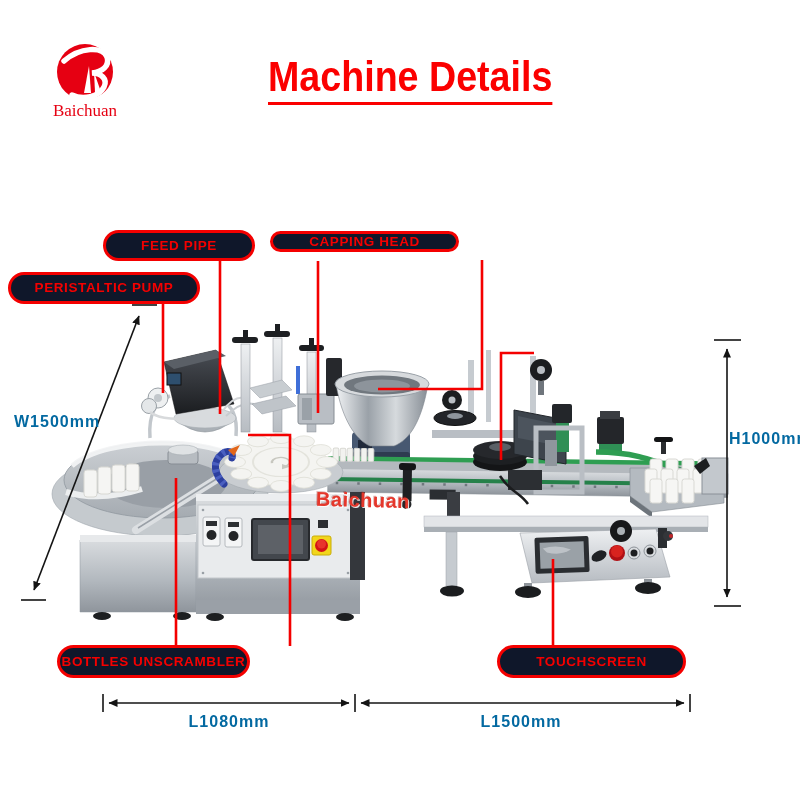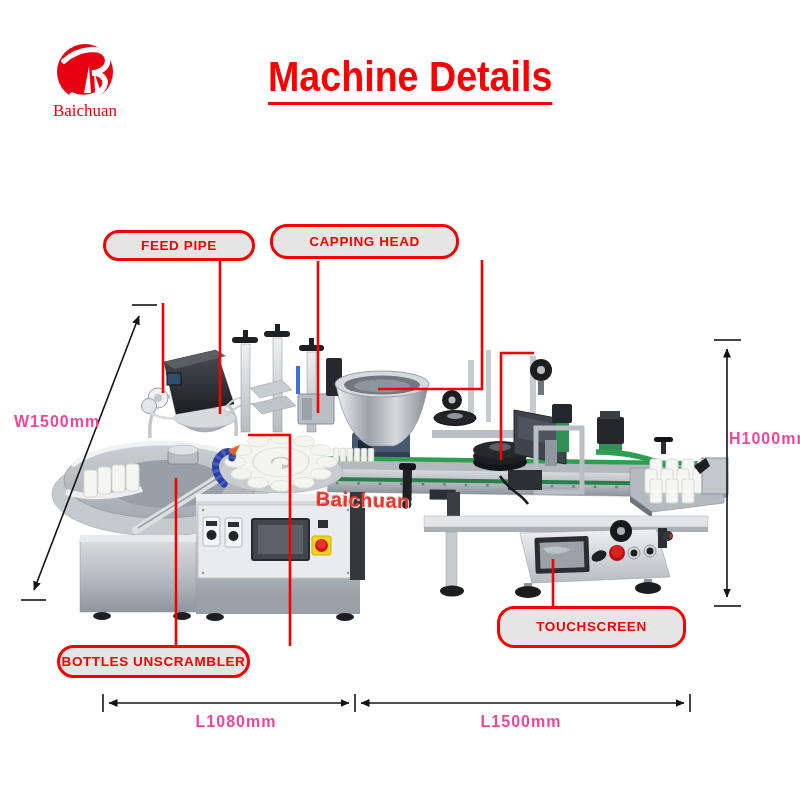--- a/index.html
+++ b/index.html
@@ -1,22 +1,22 @@
 <!DOCTYPE html>
 <html><head>
 <meta charset="utf-8">
 <style>
   html,body{margin:0;padding:0;background:#fff;}
   #stage{position:relative;width:800px;height:800px;background:#fff;overflow:hidden;
          font-family:"Liberation Sans",sans-serif;--red:#f40000;}
   #machine-svg{position:absolute;left:0;top:0;z-index:1;}
   .pill{position:absolute;box-sizing:border-box;border:3px solid var(--red);border-radius:17px;
-        background:#e5e5e5;display:flex;align-items:center;justify-content:center;color:var(--red);
+        background:#0f172a;display:flex;align-items:center;justify-content:center;color:var(--red);
         font:700 13.5px/1 "Liberation Sans",sans-serif;letter-spacing:.6px;white-space:nowrap;z-index:3;}
-  .dim{position:absolute;color:#ec4899;font:700 16px/1 "Liberation Sans",sans-serif;
+  .dim{position:absolute;color:#0369a1;font:700 16px/1 "Liberation Sans",sans-serif;
        letter-spacing:1px;white-space:nowrap;z-index:3;}
   .dim.centered{transform:translateX(-50%);}
   #title{position:absolute;left:268px;top:55px;color:#fb0000;
          font:700 43px/1 "Liberation Sans",sans-serif;letter-spacing:0;white-space:nowrap;
          transform:scaleX(.875);transform-origin:left top;border-bottom:3px solid #fb0000;
          padding-bottom:4px;z-index:3;}
   #logo-text{position:absolute;left:45px;top:102px;width:80px;text-align:center;color:#e60012;
              font:400 17px/1 "Liberation Serif",serif;z-index:3;}
   #watermark{position:absolute;left:316px;top:490px;color:#e5372b;
              font:700 20px/1 "Liberation Sans",sans-serif;letter-spacing:.5px;
@@ -329,22 +329,23 @@
       <line x1="690" y1="694" x2="690" y2="712"></line>
       <line x1="109" y1="703" x2="349" y2="703" marker-start="url(#ah)" marker-end="url(#ah)"></line>
       <line x1="361" y1="703" x2="684" y2="703" marker-start="url(#ah)" marker-end="url(#ah)"></line>
     </g>
   </svg>
 
   <div id="logo-text">Baichuan</div>
   <div id="title">Machine Details</div>
   <div id="watermark">Baichuan</div>
 
+  <div class="pill" style="left:8px;top:272px;width:192px;height:32px">PERISTALTIC PUMP</div>
   <div class="pill" style="left:103px;top:230px;width:152px;height:31px">FEED PIPE</div>
-  <div class="pill" style="left:270px;top:224px;width:189px;height:35px">CAPPING HEAD</div>
+  <div class="pill" style="left:270px;top:231px;width:189px;height:21px">CAPPING HEAD</div>
   <div class="pill" style="left:57px;top:645px;width:193px;height:33px">BOTTLES UNSCRAMBLER</div>
-  <div class="pill" style="left:497px;top:606px;width:189px;height:42px">TOUCHSCREEN</div>
+  <div class="pill" style="left:497px;top:645px;width:189px;height:33px">TOUCHSCREEN</div>
 
   <div class="dim" style="left:14px;top:414px">W1500mm</div>
   <div class="dim" style="left:729px;top:431px">H1000mm</div>
-  <div class="dim centered" style="left:236px;top:714px">L1080mm</div>
+  <div class="dim centered" style="left:229px;top:714px">L1080mm</div>
   <div class="dim centered" style="left:521px;top:714px">L1500mm</div>
 </div>
 
 </body></html>

